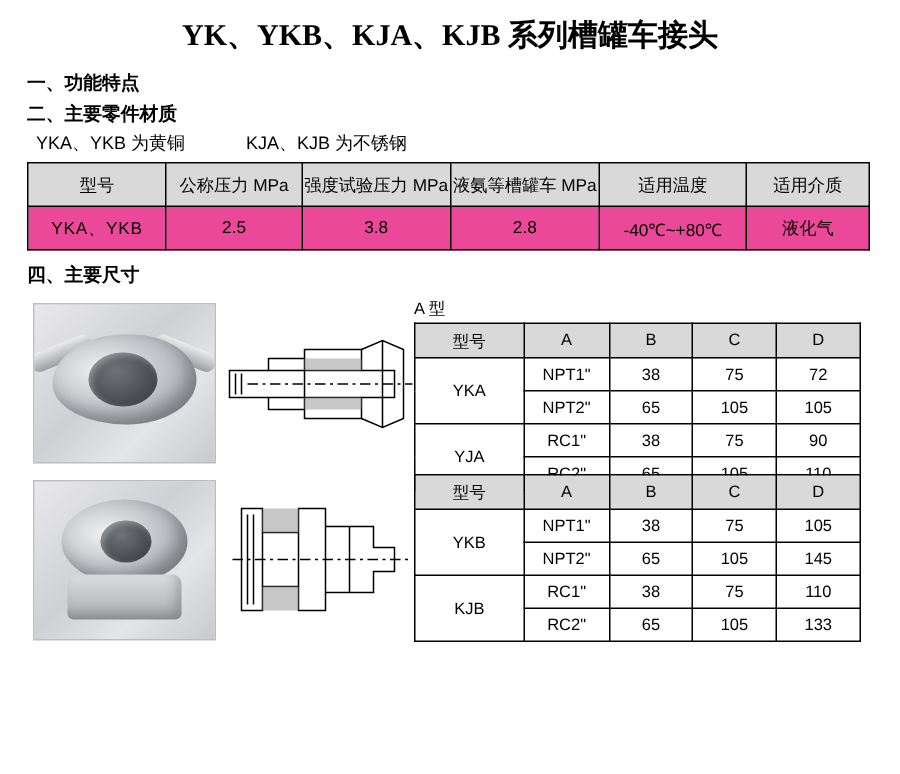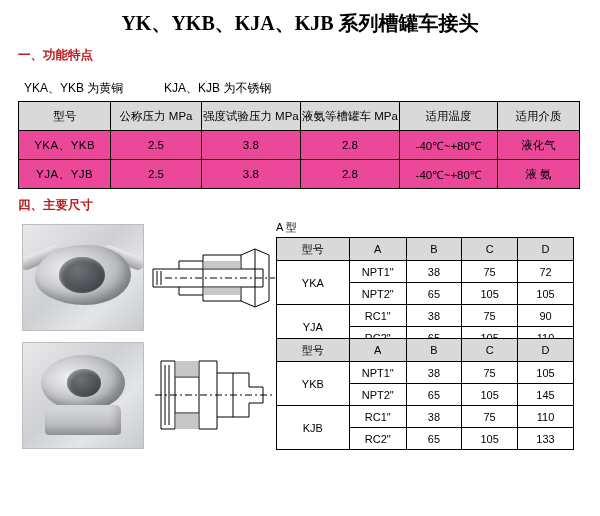--- a/index.html
+++ b/index.html
@@ -24,36 +24,36 @@
     text-align: center;
     font-family: "Liberation Serif", serif;
     font-weight: bold;
     font-size: 20px;
     letter-spacing: 0px;
     padding-top: 10px;
     padding-bottom: 6px;
     color: #000;
   }
   .section-head {
-    color: #b91c1c;
+    color: #000000;
     font-weight: bold;
     font-size: 12.5px;
     margin: 4px 0 2px 18px;
     font-family: "Liberation Sans", sans-serif;
   }
   .para {
     font-size: 12px;
     line-height: 17px;
     margin: 0 18px 0 18px;
     text-indent: 24px;
     text-align: justify;
   }
   .mat-line {
     font-size: 12px;
-    margin: 16px 0 0 24px;
+    margin: 2px 0 0 24px;
   }
   .mat-line .gap {
     display: inline-block;
     width: 34px;
   }
 
   
   table.spec {
     border-collapse: collapse;
     margin: 4px 0 0 18px;
@@ -173,20 +173,21 @@
 </style>
 </head>
 <body>
 
 <div class="page">
 
   <div class="title">YK、YKB、KJA、KJB 系列槽罐车接头</div>
 
   <div class="section-head">一、功能特点</div>
 
+  <div class="section-head">二、主要零件材质</div>
   <div class="mat-line">
     <span>YKA、YKB 为黄铜</span>
     <span class="gap"></span>
     <span>KJA、KJB 为不锈钢</span>
   </div>
 
 
   <table class="spec">
     <thead>
       <tr>
@@ -199,28 +200,20 @@
       </tr>
     </thead>
     <tbody>
       <tr>
         <td class="model">YKA、YKB</td>
         <td>2.5</td>
         <td>3.8</td>
         <td>2.8</td>
         <td>-40℃~+80℃</td>
         <td>液化气</td>
-      </tr>
-      <tr>
-        <td class="model">YJA、YJB</td>
-        <td>2.5</td>
-        <td>3.8</td>
-        <td>2.8</td>
-        <td>-40℃~+80℃</td>
-        <td>液  氨</td>
       </tr>
     </tbody>
   </table>
 
   <div class="section-head" style="margin-top:8px">四、主要尺寸</div>
 
   <div class="size-wrap">
 
     <div class="imgrow" style="left:22px; top:4px;">
       <div class="photo">

